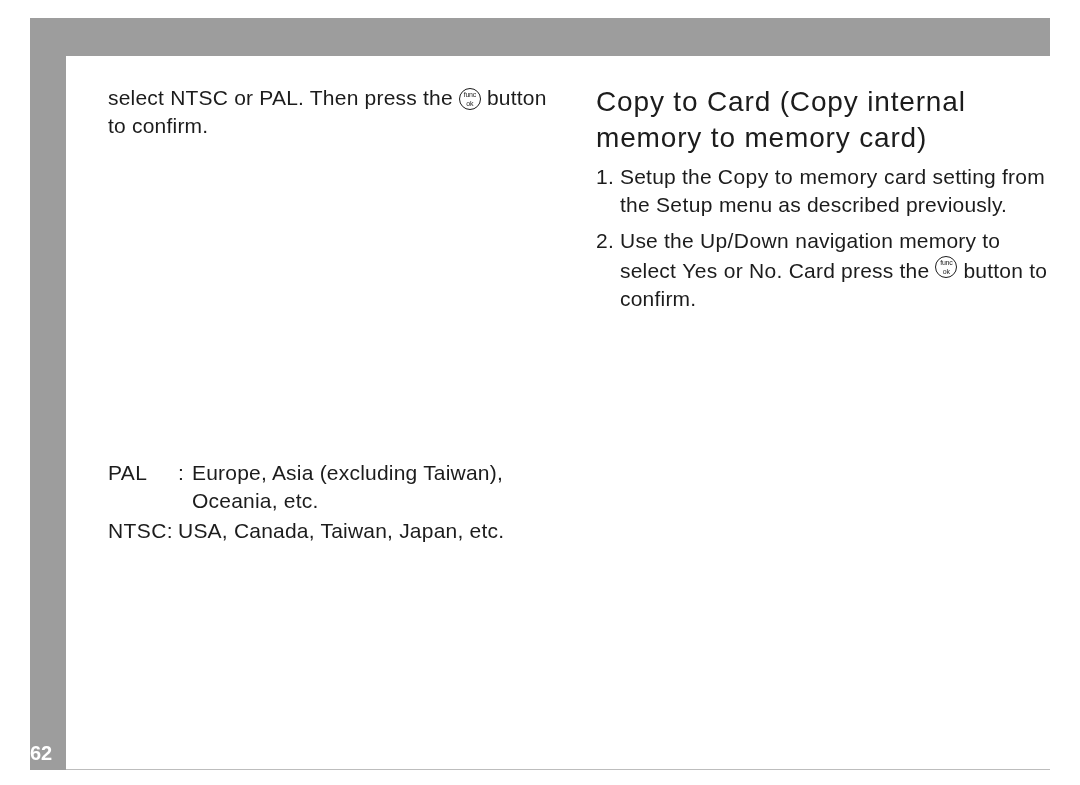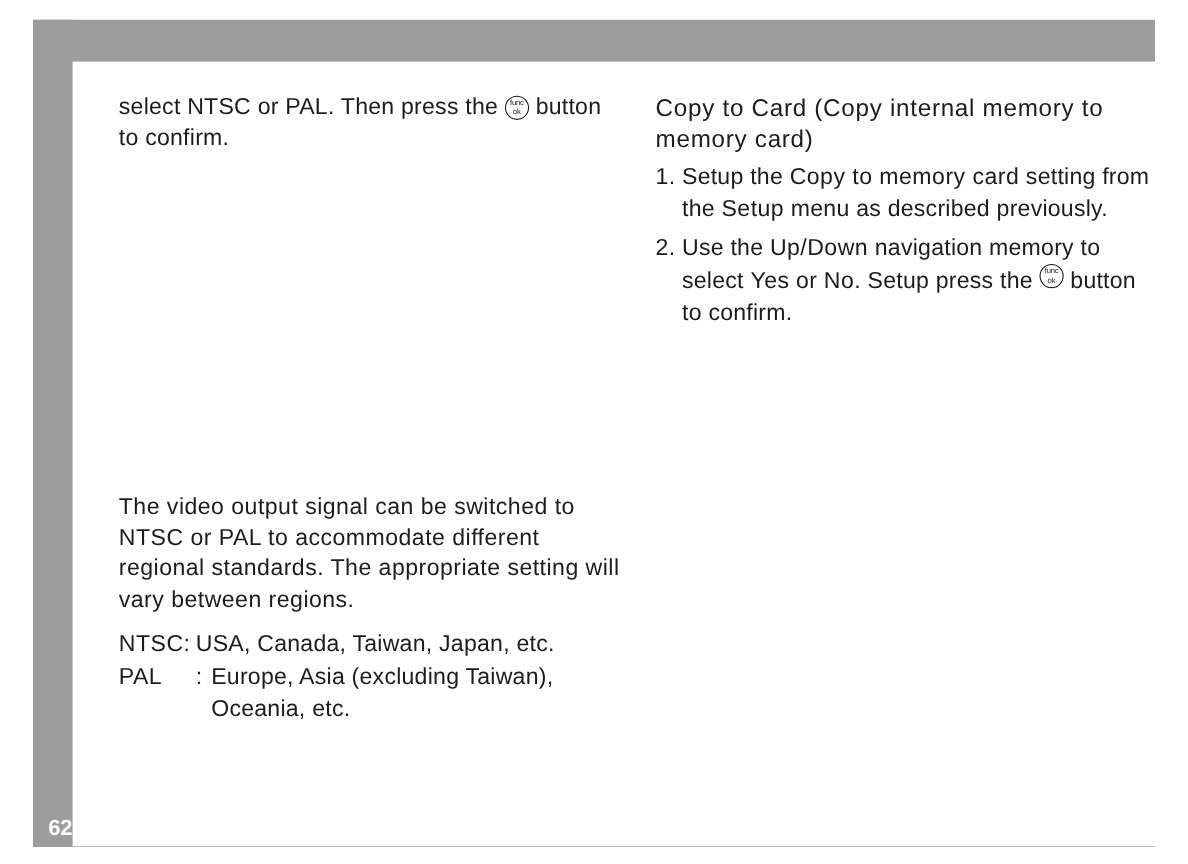--- a/index.html
+++ b/index.html
@@ -1,37 +1,37 @@
 <!DOCTYPE html>
 <html><head>
 <meta charset="utf-8">
 <style>
   * { box-sizing: border-box; margin: 0; padding: 0; }
   html, body { width: 1080px; height: 785px; background: #fff; font-family: "Helvetica Neue", Arial, sans-serif; }
   .page { width: 1080px; height: 785px; position: relative; }
   .top-bar { position: absolute; left: 30px; top: 18px; width: 1020px; height: 38px; background: #9d9d9d; }
   .side-bar { position: absolute; left: 30px; top: 18px; width: 36px; height: 752px; background: #9d9d9d; }
-  .page-num { position: absolute; left: 30px; bottom: 20px; width: 36px; text-align: right; color: #fff; font-weight: 700; font-size: 20px; }
+  .page-num { position: absolute; left: 30px; bottom: 20px; width: 36px; text-align: left; color: #fff; font-weight: 700; font-size: 20px; }
   .content { position: absolute; left: 80px; top: 84px; width: 960px; display: flex; gap: 28px; color: #1c1c1c; margin-left: 28px; }
   .col { width: 460px; font-size: 21px; line-height: 1.35; letter-spacing: 0.01em; }
   .col p { margin-bottom: 6px; }
   .para-intro { line-height: 1.35; }
   .para-intro .funcok { vertical-align: -5px; }
   .funcok { display: inline-block; width: 22px; height: 22px; border: 1.6px solid #1c1c1c; border-radius: 50%; position: relative; line-height: 1; text-align: center; }
   .funcok .ftop { position: absolute; top: 2px; left: 0; right: 0; font-size: 7px; text-align: center; letter-spacing: -0.2px; }
   .funcok .fbot { position: absolute; bottom: 2px; left: 0; right: 0; font-size: 7px; text-align: center; letter-spacing: 0px; }
   .image-gap { height: 300px; }
   .sect-lead { margin-top: 0; letter-spacing: 0.02em; }
   .deflist { margin-top: 12px; }
   .defrow { display: flex; align-items: flex-start; margin-bottom: 2px; }
   .defterm { width: 70px; flex: none; letter-spacing: 0.02em; }
   .defcolon { width: 14px; flex: none; }
   .defdesc { flex: 1; }
   .note { margin-top: 6px; }
-  .heading { font-size: 22px; letter-spacing: 0.03em; margin-bottom: 12px; line-height: 1.3; }
+  .heading { font-size: 28px; letter-spacing: 0.03em; margin-bottom: 12px; line-height: 1.3; }
   .sub { margin-bottom: 10px; }
   ol.steps { list-style: none; counter-reset: st; padding: 0; }
   ol.steps li { counter-increment: st; position: relative; padding-left: 24px; margin-bottom: 8px; line-height: 1.35; }
   ol.steps li::before { content: counter(st) "."; position: absolute; left: 0; top: 0; }
   .label { letter-spacing: 0.02em; text-align: center; }
   .bottom-rule { position: absolute; left: 66px; right: 30px; bottom: 15px; height: 1px; background: #bdbdbd; }
 </style>
 </head>
 <body>
 
@@ -48,43 +48,42 @@
         <span>select NTSC or PAL. Then press the </span>
         <span class="funcok">
           <span class="ftop">func</span>
           <span class="fbot">ok</span>
         </span>
         <span> button to confirm.</span>
       </p>
 
       <div class="image-gap"></div>
 
-      <p class="sect-lead">The video output signal can be switched to NTSC or PAL to accommodate different regional standards. The appropriate setting will vary between regions.</p>
 
       <div class="deflist">
-        <div class="defrow">
-          <div class="defterm">NTSC:</div>
-          <div class="defdesc">USA, Canada, Taiwan, Japan, etc.</div>
-        </div>
         <div class="defrow">
           <div class="defterm">PAL</div>
           <div class="defcolon">:</div>
           <div class="defdesc">Europe, Asia (excluding Taiwan), Oceania, etc.</div>
+        </div>
+        <div class="defrow">
+          <div class="defterm">NTSC:</div>
+          <div class="defdesc">USA, Canada, Taiwan, Japan, etc.</div>
         </div>
       </div>
 
     </div>
 
     <div class="col">
       <p class="heading">Copy to Card (Copy internal memory to memory card)</p>
 
       <ol class="steps">
         <li>
           <span>Setup the </span><span class="label">Copy to memory card</span><span> setting from the </span><span class="label">Setup</span><span> menu as described previously.</span>
         </li>
         <li>
-          <span>Use the </span><span class="label">Up/Down</span><span> navigation memory to select </span><span class="label">Yes</span><span> or </span><span class="label">No</span><span>. Setup press the </span><span class="funcok"><span class="ftop">func</span><span class="fbot">ok</span></span><span> button to confirm.</span>
+          <span>Use the </span><span class="label">Up/Down</span><span> navigation memory to select </span><span class="label">Yes</span><span> or </span><span class="label">No</span><span>. Card press the </span><span class="funcok"><span class="ftop">func</span><span class="fbot">ok</span></span><span> button to confirm.</span>
         </li>
       </ol>
     </div>
 
   </div>
 </div>
 
 </body></html>

